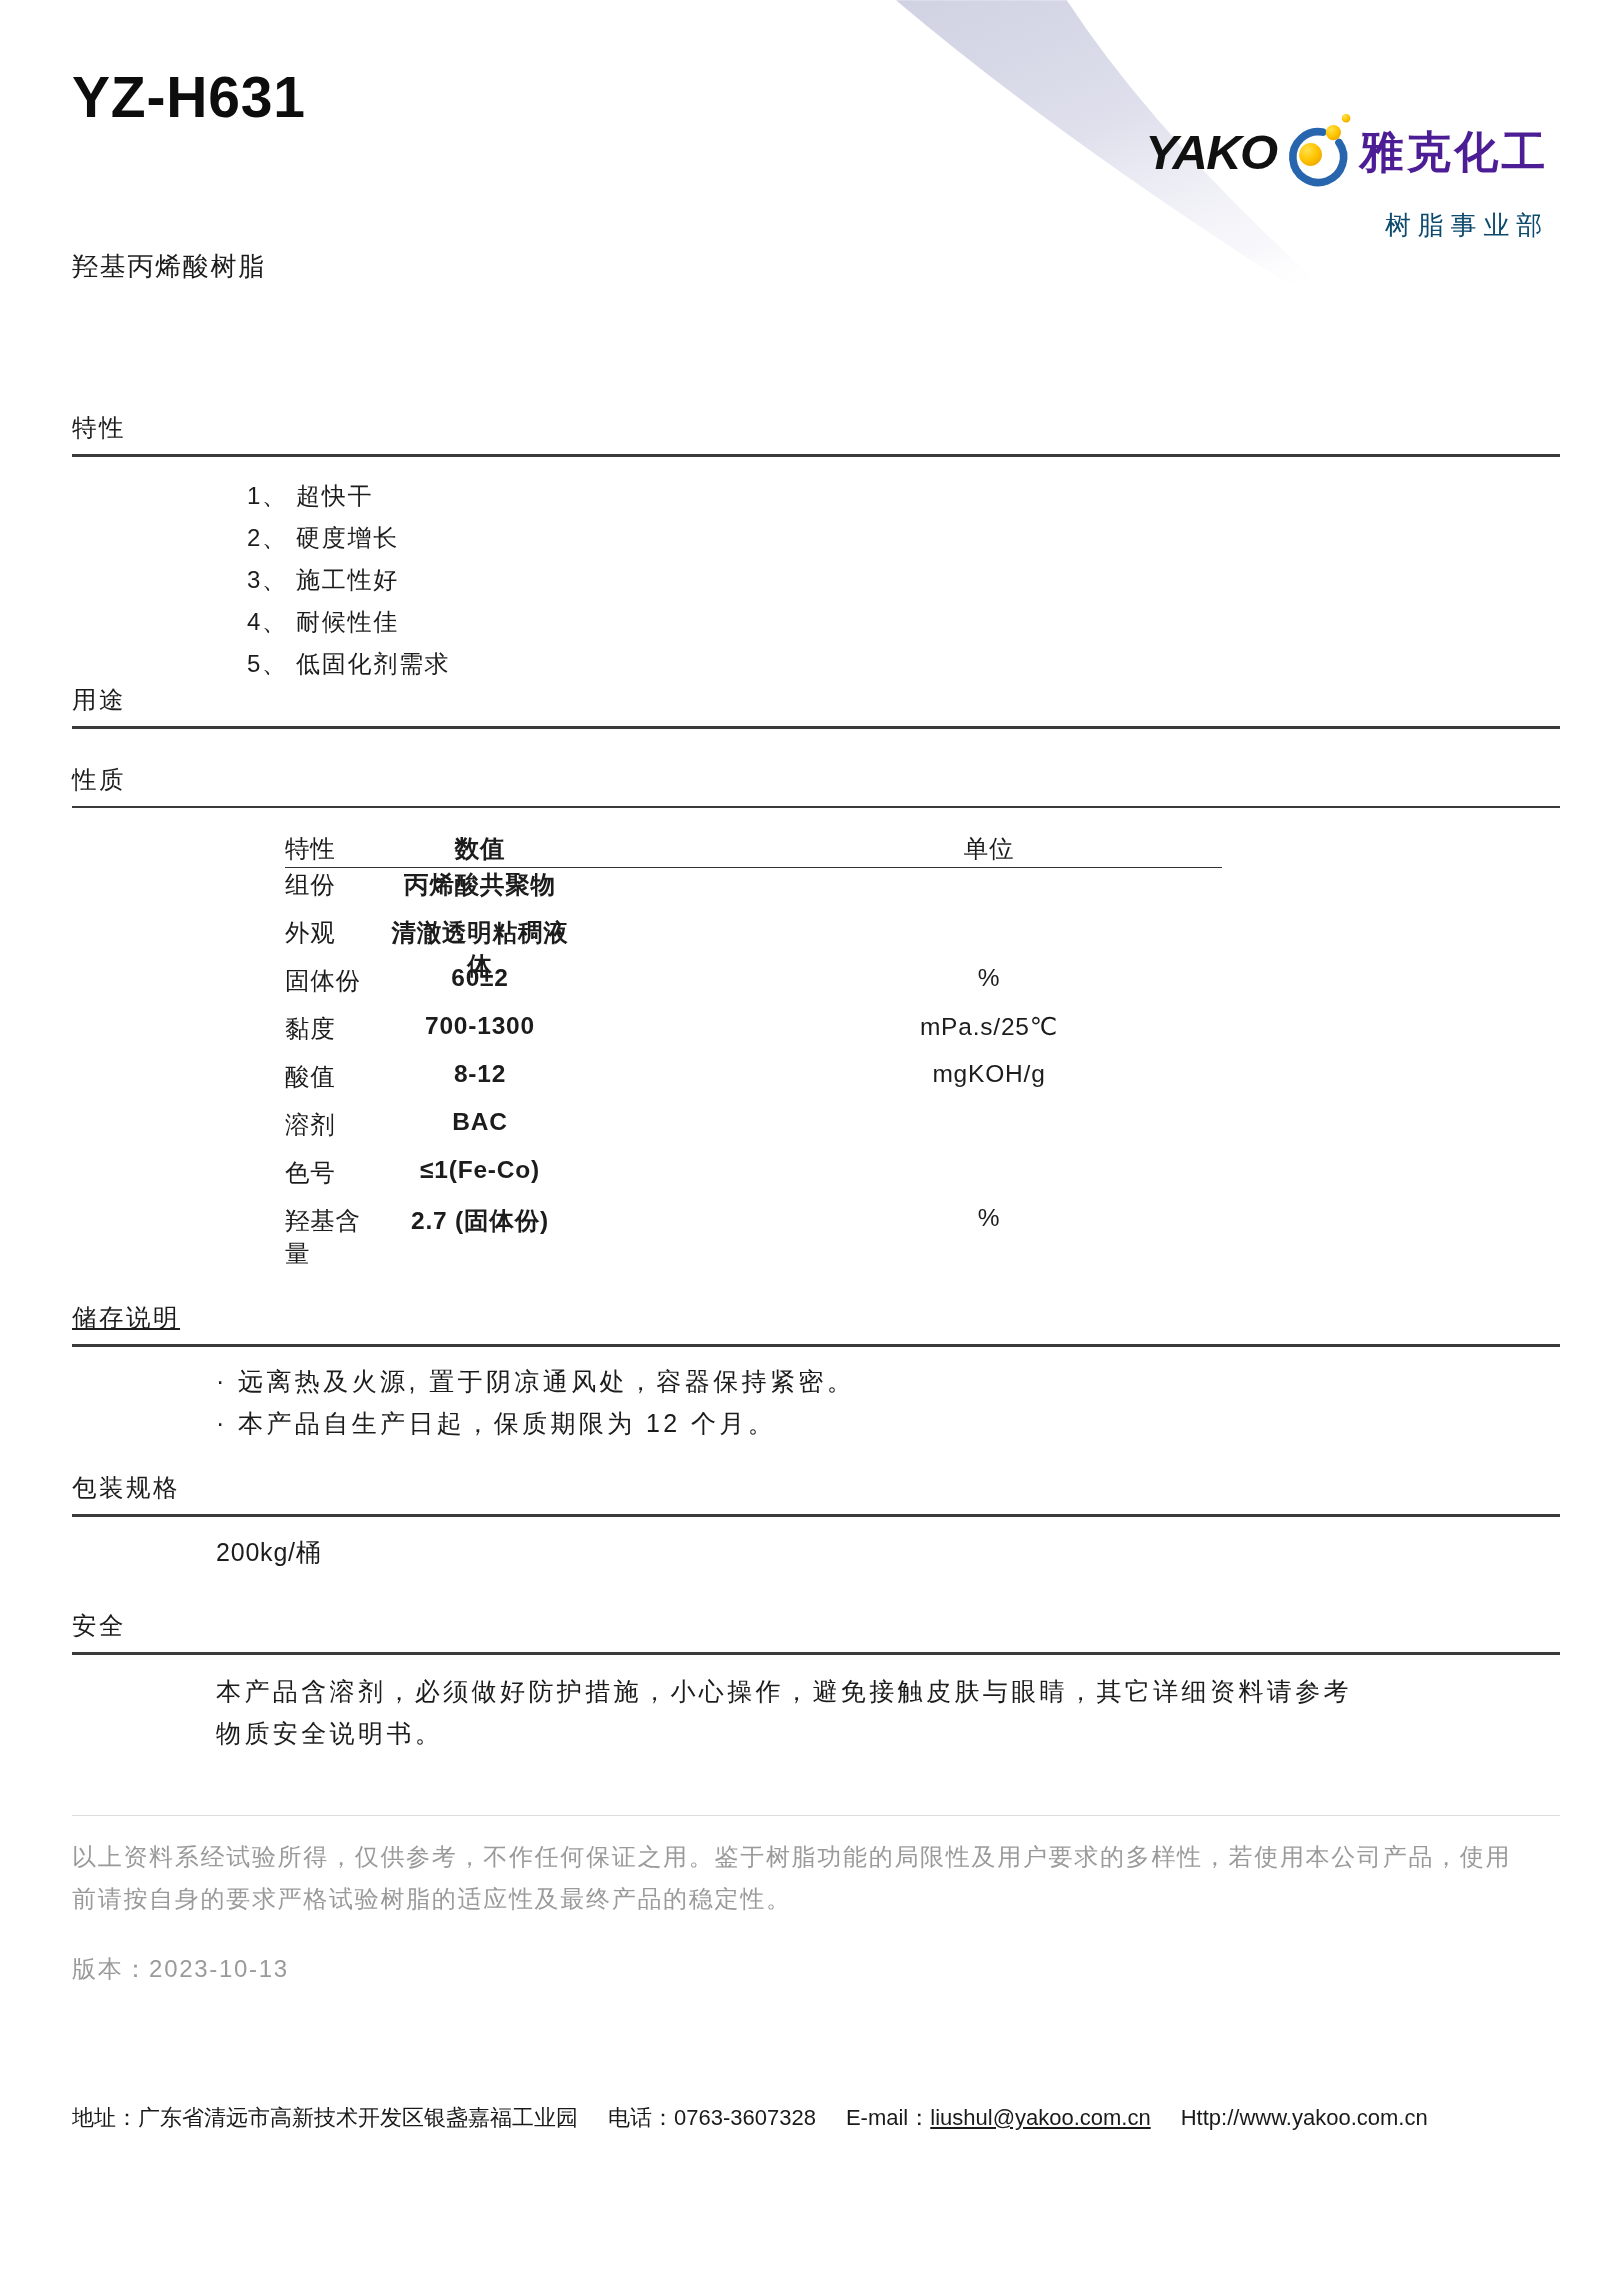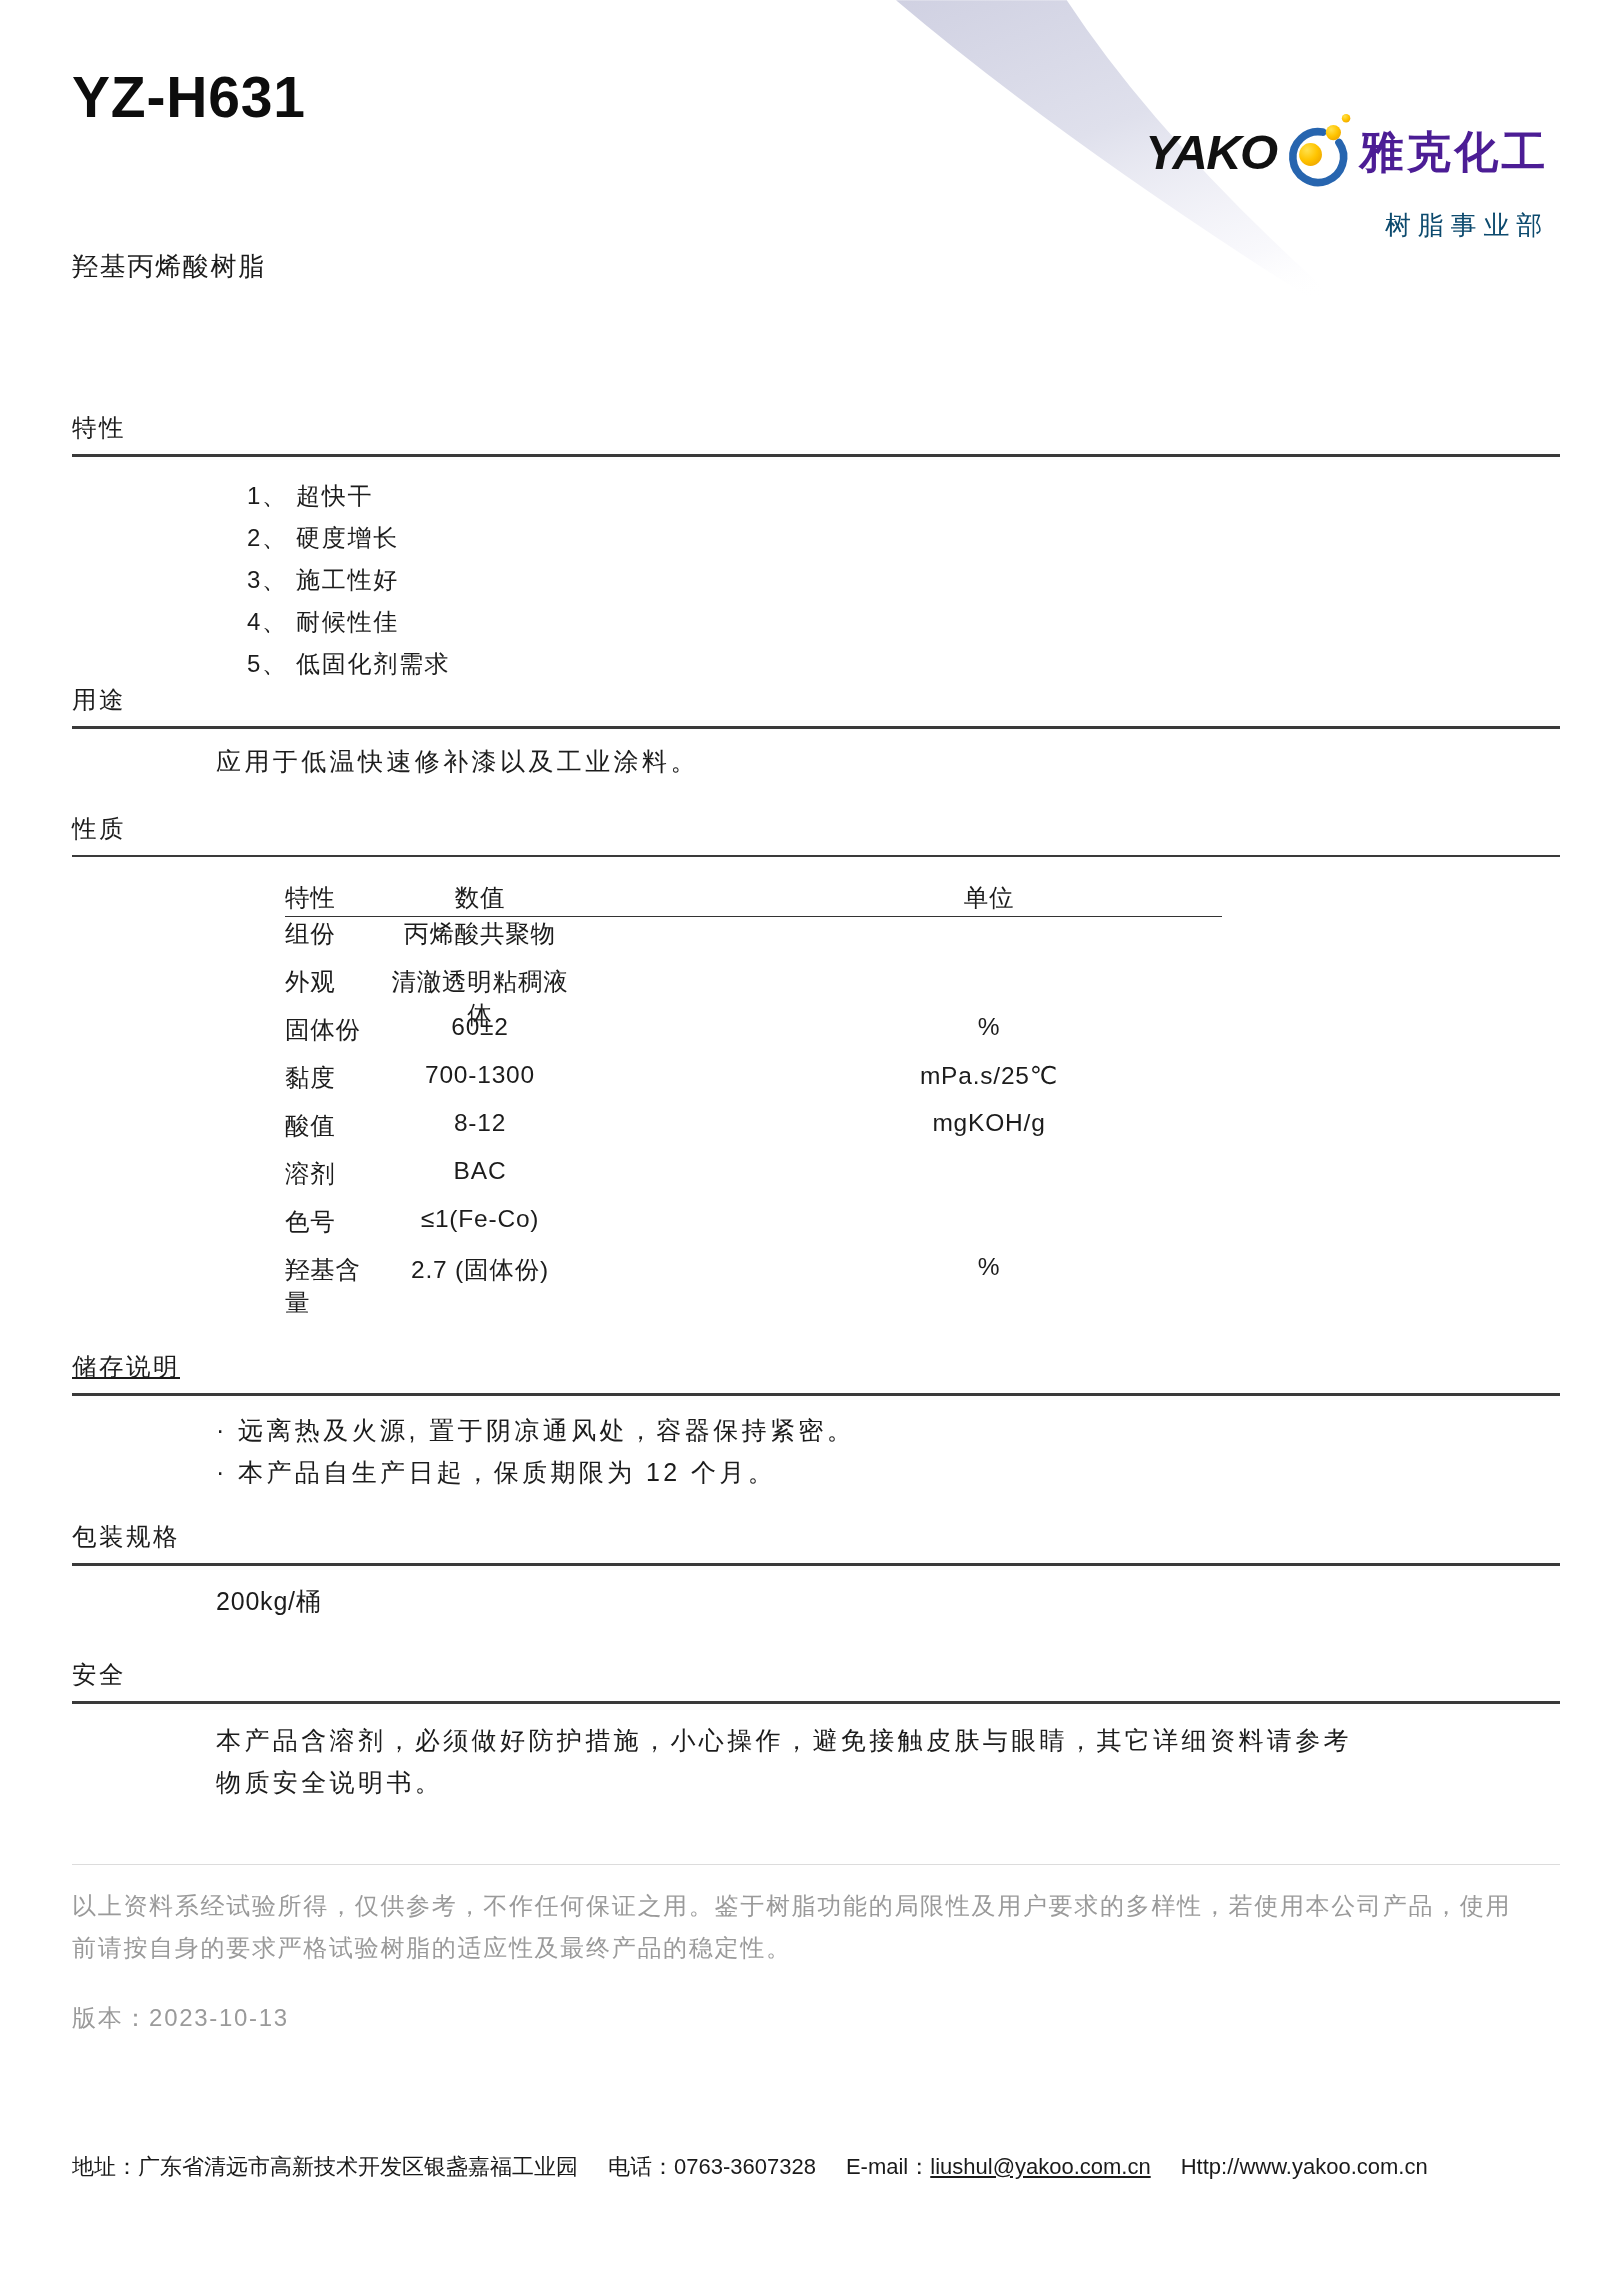--- a/index.html
+++ b/index.html
@@ -31,21 +31,21 @@
   .features { margin-top:18.6px; margin-left:175px; font-size:24px; letter-spacing:1.7px; }
   .features .feat { line-height:42px; }
 
   .mt-usage { }
   .para { margin-top:15px; margin-left:144px; font-size:25px; letter-spacing:3.4px; line-height:34px; }
 
   .mt-props { margin-top:36px; }
   .ptable { margin-left:213px; font-size:24.5px; letter-spacing:0.8px; }
   .ptable-header { display:flex; margin-top:24px; height:32px; align-items:center; font-size:24.5px; }
   .col-name { width:100px; text-align:left; }
-  .col-value { width:190px; text-align:center; }
+  .col-value { width:190px; text-align:center;font-weight:bold; }
   .col-unit { width:338px; margin-left:245px; text-align:center; }
   .ptable-rule { height:1.7px; background:#333; width:937px; margin-top:2.5px; }
   .ptable-row { display:flex; height:48px; align-items:flex-start; }
 
   .mt-storage { margin-top:51px;text-decoration:underline; }
   .storage-lines { margin-top:13.5px; margin-left:144px; font-size:25px; letter-spacing:3.4px; }
   .storage-lines .sline { line-height:42px; }
 
   .mt-pack { margin-top:29px; }
   .pack-text { margin-top:18.6px; margin-left:144px; font-size:25px; letter-spacing:0.8px; line-height:34px; }
@@ -112,21 +112,20 @@
     <div class="features">
       <div class="feat">1、 超快干</div>
       <div class="feat">2、 硬度增长</div>
       <div class="feat">3、 施工性好</div>
       <div class="feat">4、 耐候性佳</div>
       <div class="feat">5、 低固化剂需求</div>
     </div>
 
     <div class="section-heading mt-usage">用途</div>
     <div class="rule"></div>
-    <div class="para">应用于低温快速修补漆以及工业涂料。</div>
 
     <div class="section-heading mt-props">性质</div>
     <div class="rule"></div>
     <div class="ptable">
       <div class="ptable-header">
         <span class="col-name">特性</span>
         <span class="col-value">数值</span>
         <span class="col-unit">单位</span>
       </div>
       <div class="ptable-rule"></div>

